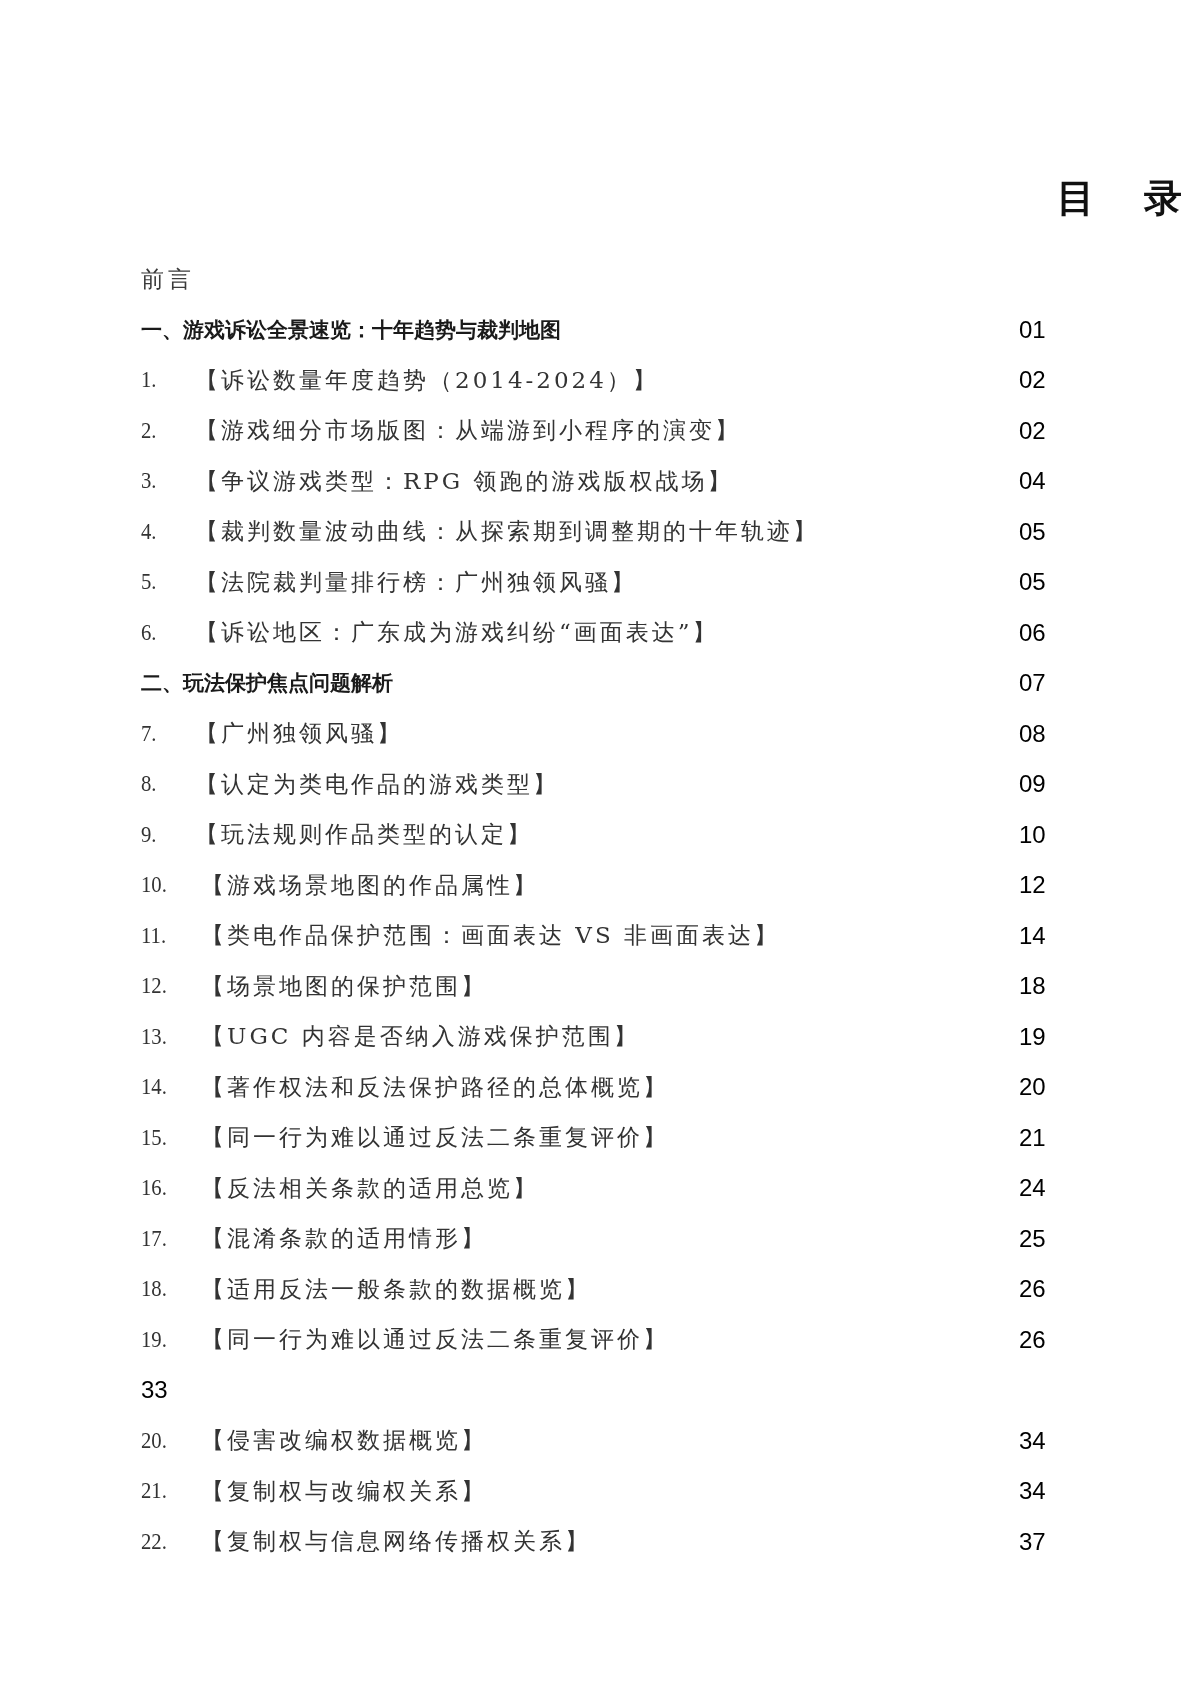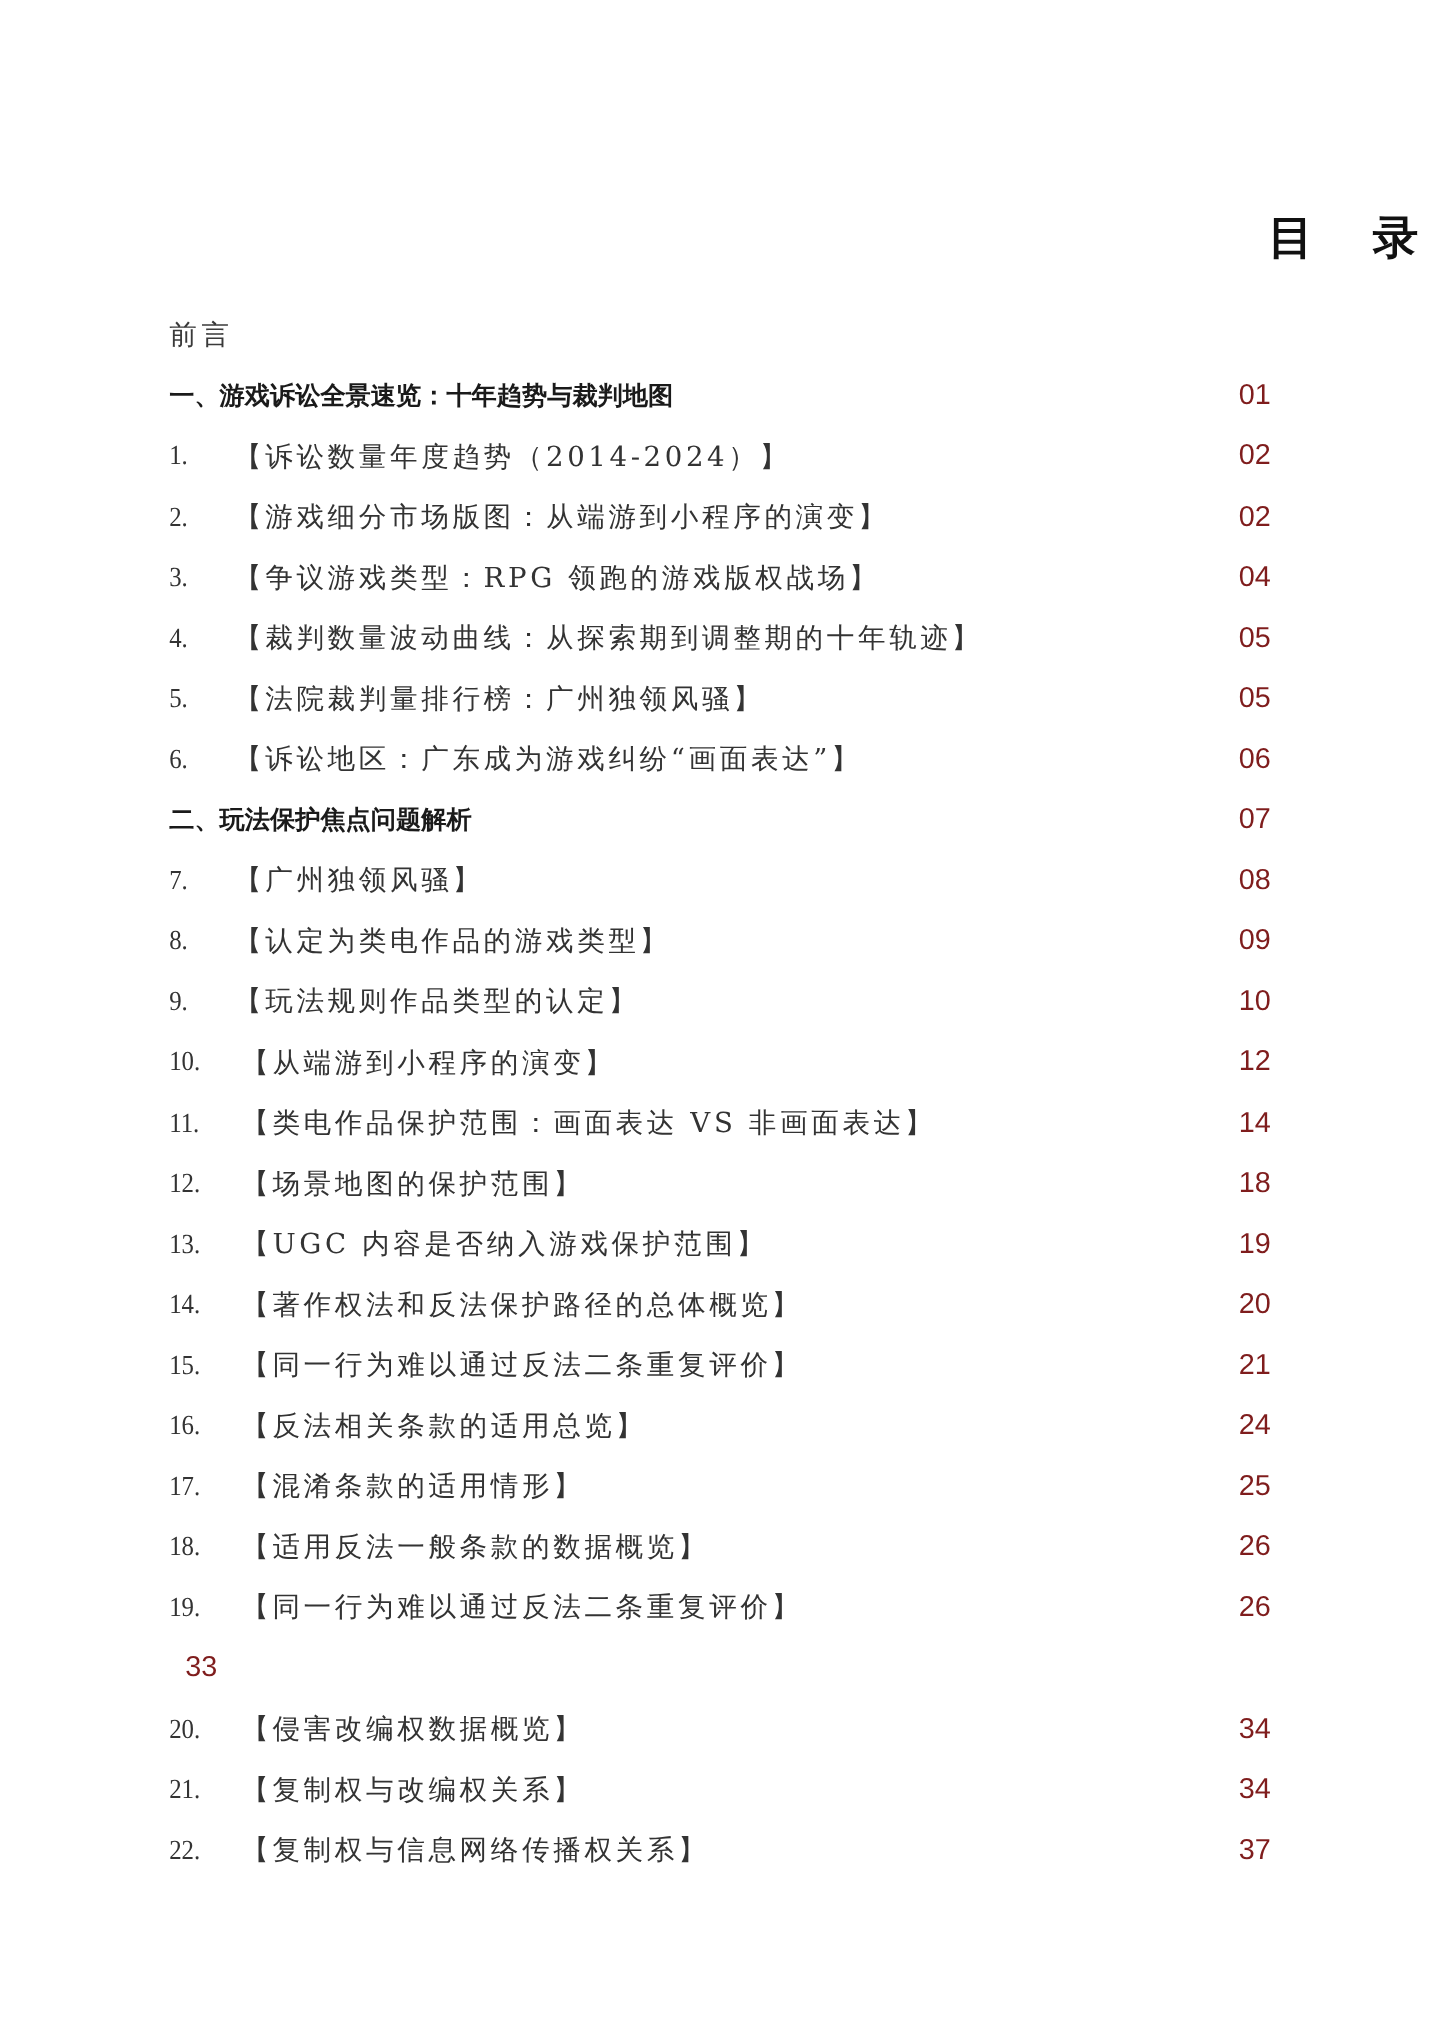--- a/index.html
+++ b/index.html
@@ -67,23 +67,23 @@
     }
     .toc-row.section .toc-text {
       font-size: 21px;
       font-weight: bold;
       letter-spacing: 0px;
       color: #1a1a1a;
     }
     .toc-page {
       font-family: "Liberation Sans", "DejaVu Sans", sans-serif;
       font-size: 24px;
-      color: #7f1d1d;
+      color: #000000;
       width: 40px;
-      text-align: right;
+      text-align: left;
     }
   </style>
 </head>
 <body>
 
 <div class="page-title">目 录</div>
 
 <div class="toc">
   <div class="toc-row preface">
     <div class="toc-left">
@@ -163,21 +163,21 @@
       <div class="toc-row item">
         <div class="toc-left">
           <span class="toc-num n1">9.</span>
           <span class="toc-text">【玩法规则作品类型的认定】</span>
         </div>
         <span class="toc-page">10</span>
       </div>
       <div class="toc-row item">
         <div class="toc-left">
           <span class="toc-num n2">10.</span>
-          <span class="toc-text">【从端游到小程序的演变】</span>
+          <span class="toc-text">【游戏场景地图的作品属性】</span>
         </div>
         <span class="toc-page">12</span>
       </div>
       <div class="toc-row item">
         <div class="toc-left">
           <span class="toc-num n2">11.</span>
           <span class="toc-text">【类电作品保护范围：画面表达 VS 非画面表达】</span>
         </div>
         <span class="toc-page">14</span>
       </div>

